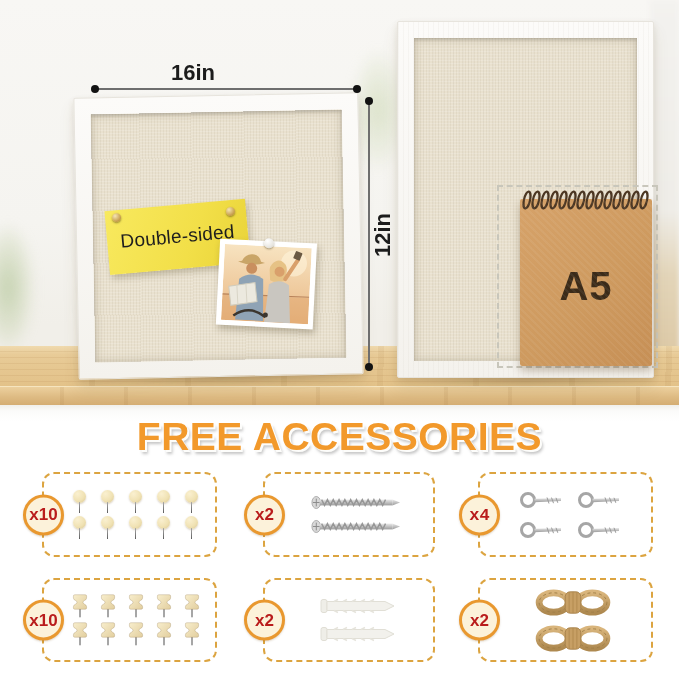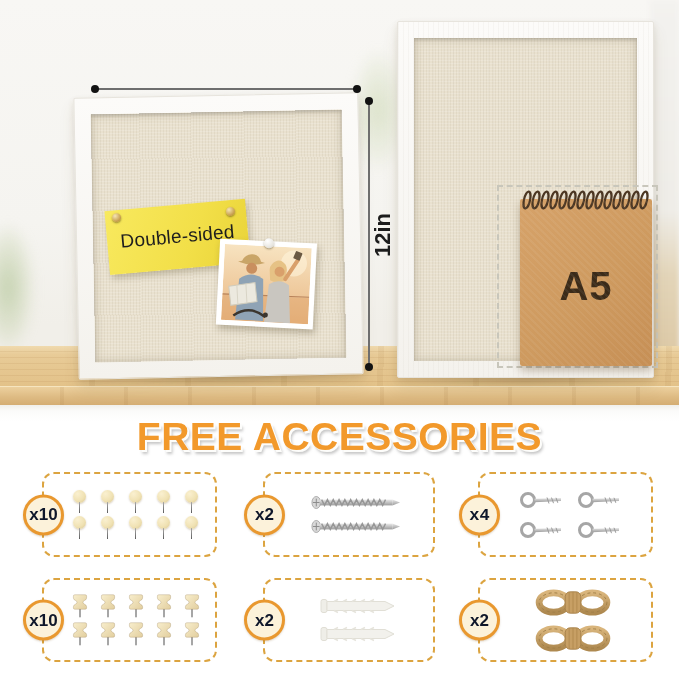--- a/index.html
+++ b/index.html
@@ -97,21 +97,21 @@
     background:linear-gradient(180deg,#F0EFEB 0,#FBFBFA 6px,#FFFFFF 16px); }
   .heading { position:absolute; left:0; top:10px; width:100%; text-align:center;
     font-weight:bold; font-size:39px; letter-spacing:.5px; color:#F2992B;
     text-shadow:2px 2px 0 #FDFDFB, 3px 4px 3px rgba(110,110,110,.40); }
 
   .acc-box { position:absolute; border:2px dashed #DCA440; border-radius:12px; background:#FFFFFF;
     display:flex; align-items:center; justify-content:center; }
   .badge { position:absolute; left:-21px; top:50%; transform:translateY(-50%);
     width:41px; height:41px; border-radius:50%; background:#FCF2DA; border:3px solid #E9982F;
     display:flex; align-items:center; justify-content:center;
-    font-weight:bold; font-size:17px; color:#0f172a; box-shadow:0 1px 2px rgba(120,80,20,.25); z-index:2; }
+    font-weight:bold; font-size:17px; color:#b91c1c; box-shadow:0 1px 2px rgba(120,80,20,.25); z-index:2; }
 
   .box-1 { left:42px;  top:67px;  width:175px; height:85px; }
   .box-2 { left:263px; top:67px;  width:172px; height:85px; }
   .box-3 { left:478px; top:67px;  width:175px; height:85px;font-family:Liberation Mono, monospace; }
   .box-4 { left:42px;  top:173px; width:175px; height:84px; }
   .box-5 { left:263px; top:173px; width:172px; height:84px; }
   .box-6 { left:478px; top:173px; width:175px; height:84px; }
 
   .pin-grid  { display:flex; flex-wrap:wrap; width:138px; column-gap:4px; row-gap:3px; justify-content:center; margin-left:12px; }
   .tack-grid { display:flex; flex-wrap:wrap; width:132px; column-gap:12px; row-gap:2px; justify-content:center; margin-left:12px; }
@@ -219,20 +219,21 @@
           <ellipse cx="123" cy="12" rx="3" ry="8.5" transform="rotate(12 123 12)"></ellipse>
         </g>
       </svg>
       <div class="size">A5</div>
     </div>
 
     <div class="dim-line dim-h">
       <div class="dot dot-a"></div>
       <div class="dot dot-b"></div>
     </div>
+    <div class="dim-label label-16">16in</div>
     <div class="dim-line dim-v">
       <div class="dot dot-a"></div>
       <div class="dot dot-b"></div>
     </div>
     <div class="dim-label label-12">12in</div>
   </div>
 
   <div class="bottom-section">
     <div class="heading">FREE ACCESSORIES</div>
 

